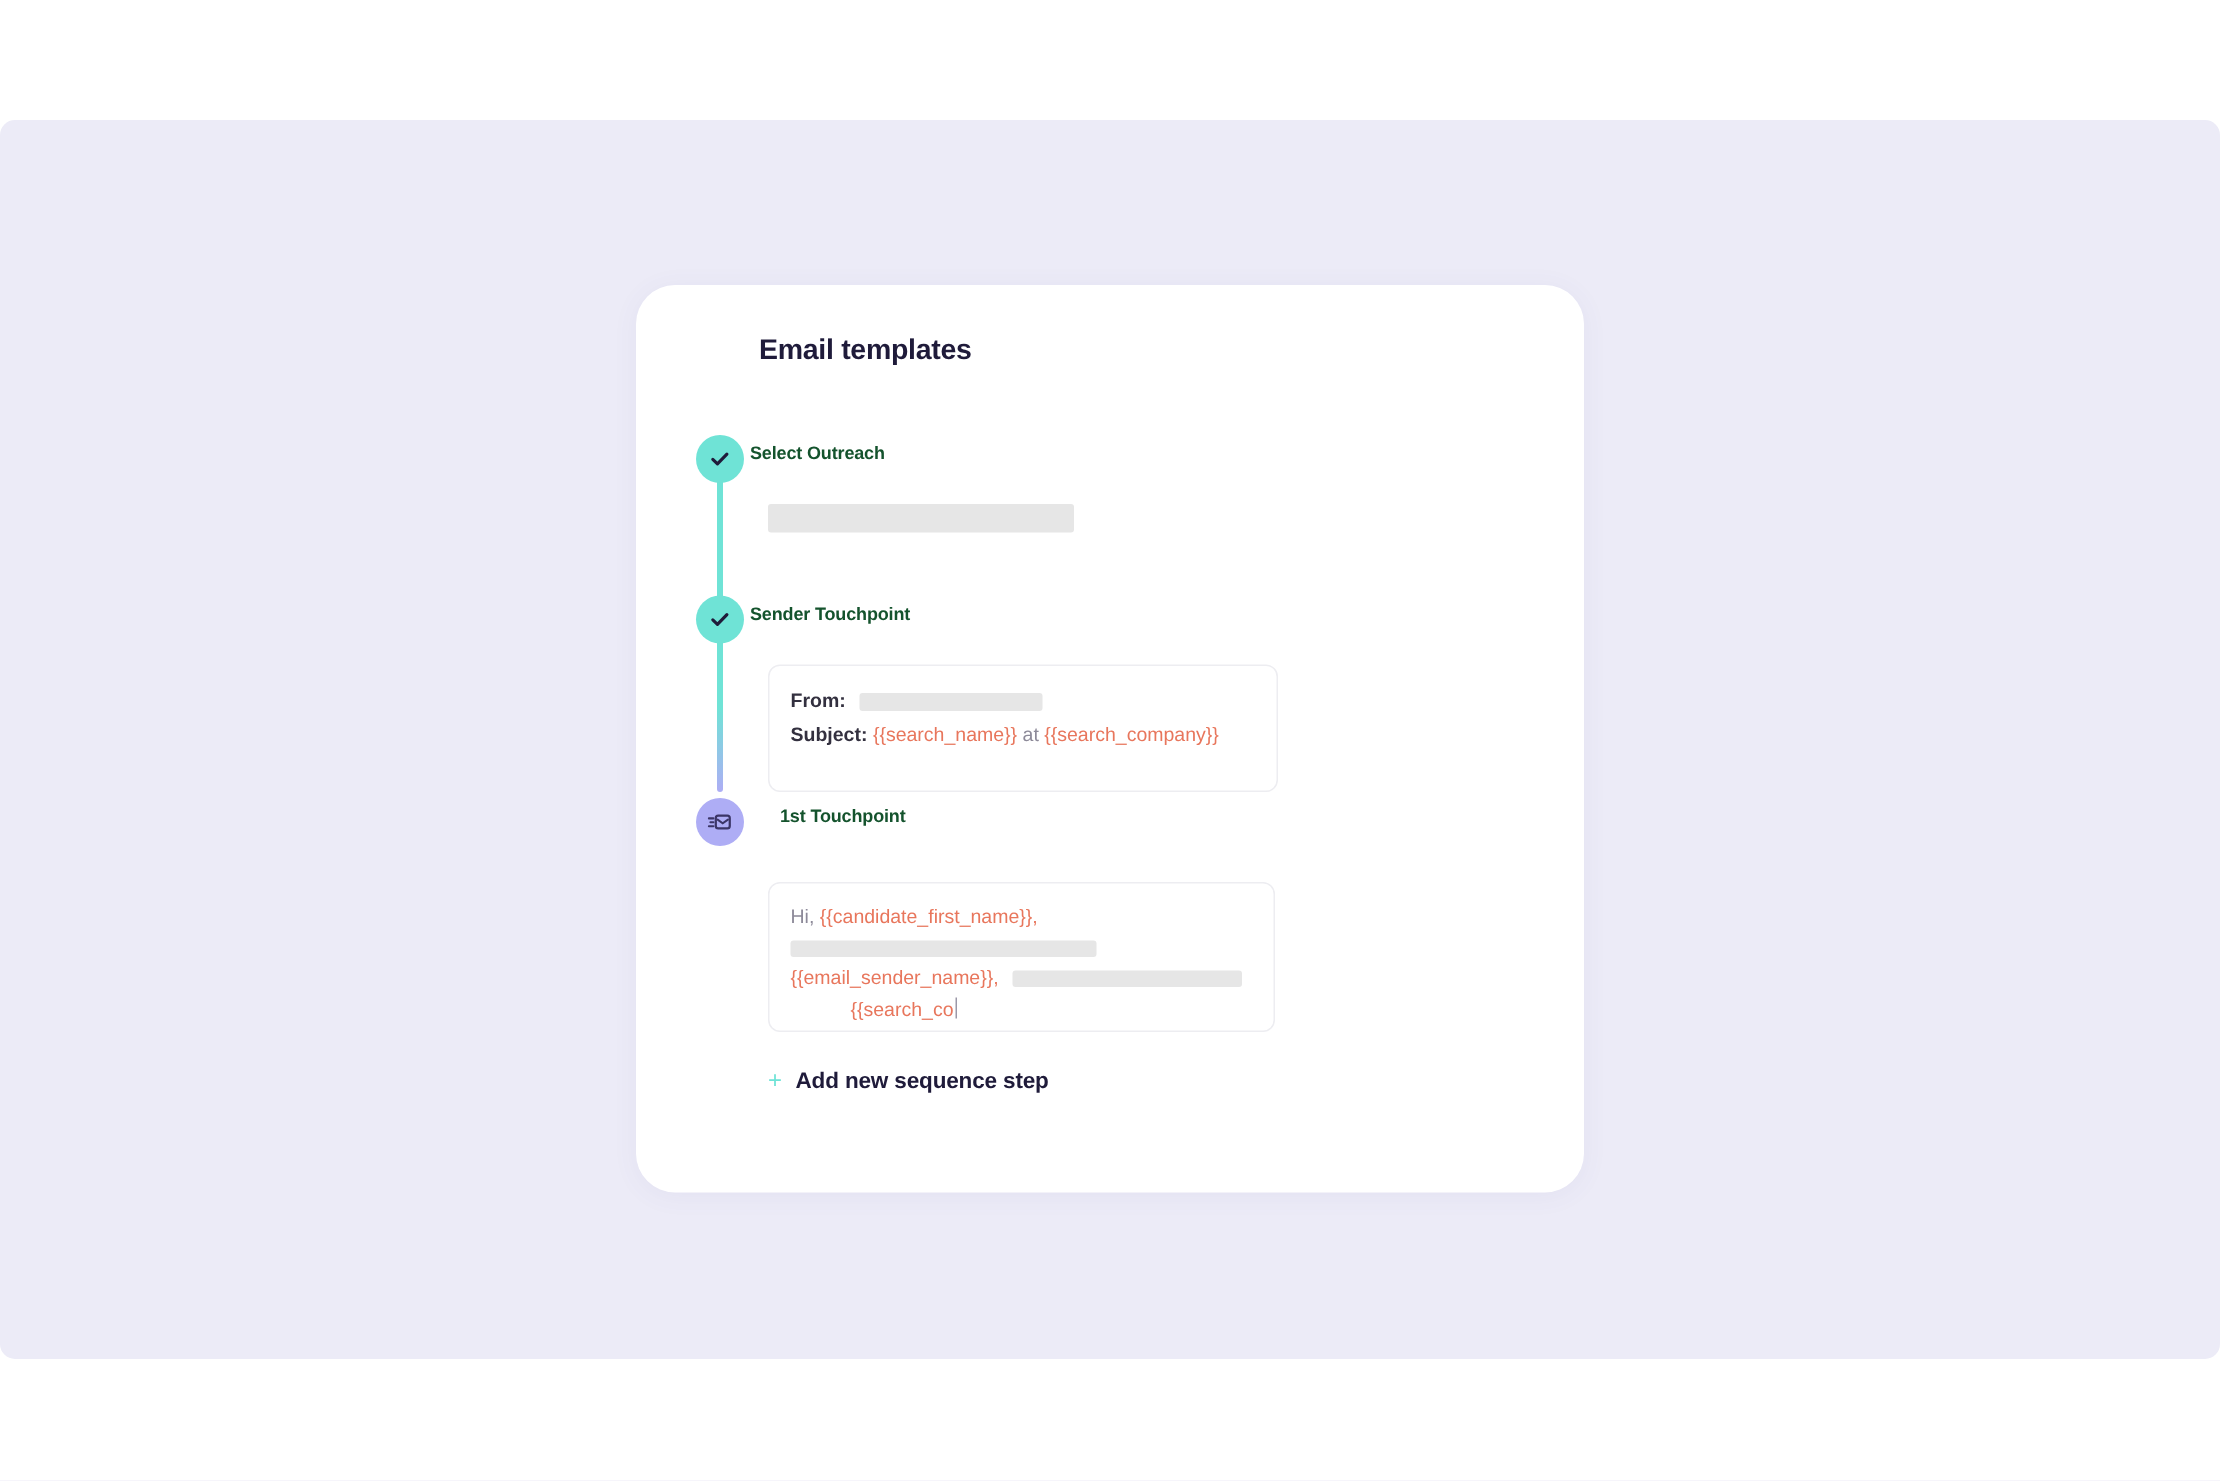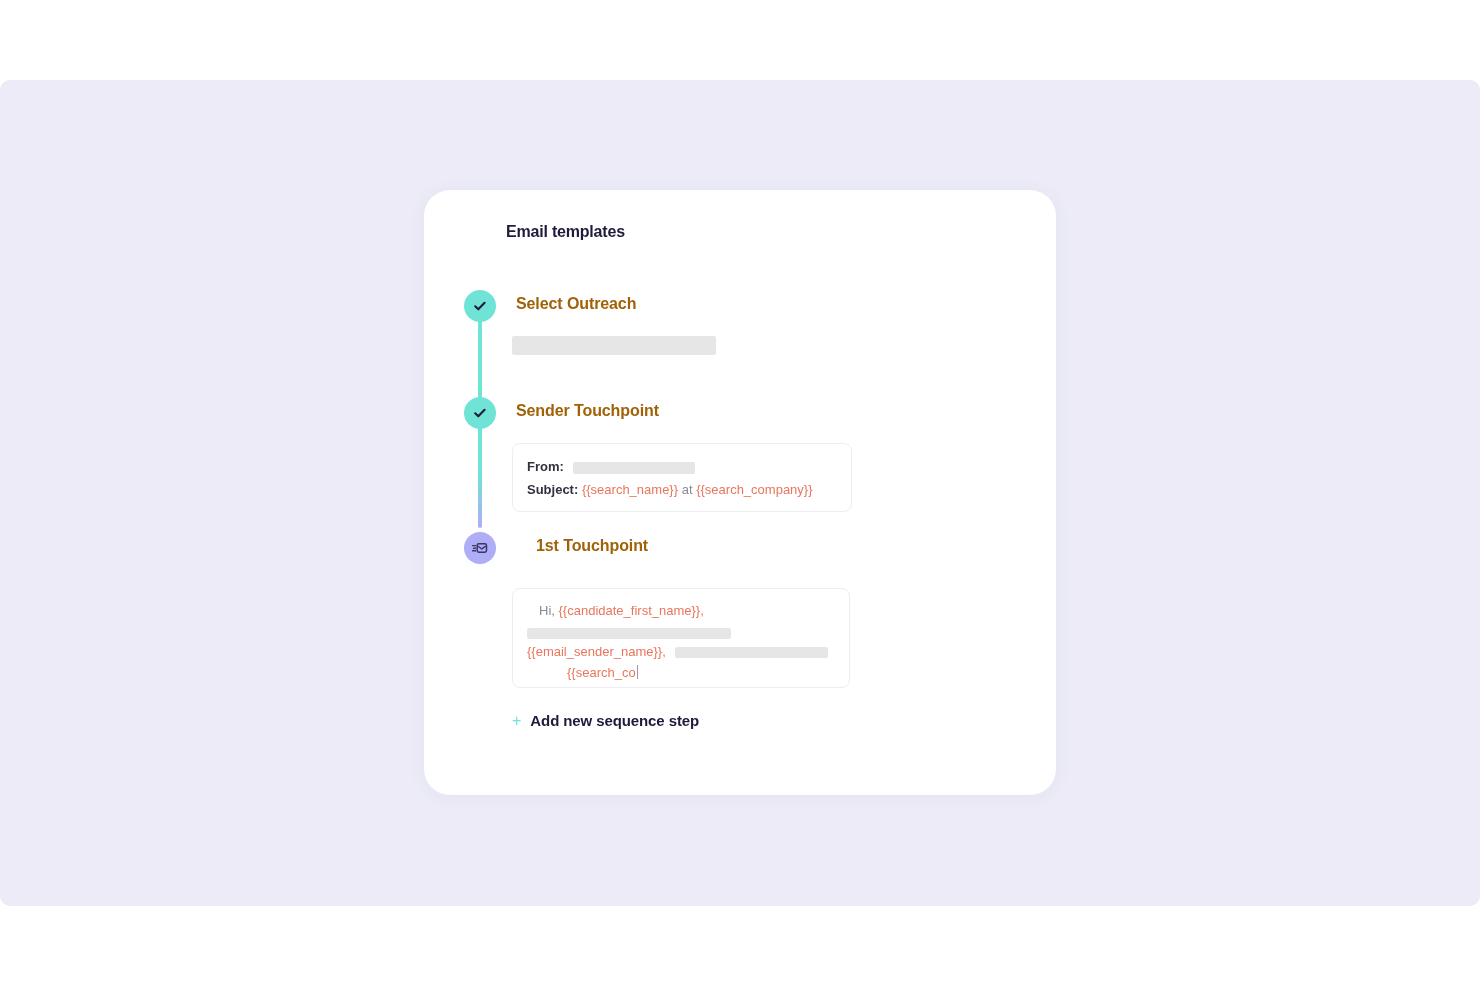--- a/index.html
+++ b/index.html
@@ -34,21 +34,21 @@
     height: 605px;
     background: #ffffff;
     border-radius: 26px;
     box-shadow: 0 2px 18px rgba(90, 85, 150, 0.06);
   }
 
   .card-title {
     position: absolute;
     left: 82px;
     top: 33px;
-    font-size: 16px;
+    font-size: 19px;
     font-weight: bold;
     color: #1f1b3a;
     letter-spacing: -0.2px;
   }
 
   
   .stepper {
     position: absolute;
     left: 40px;
     top: 100px;
@@ -84,24 +84,24 @@
   }
   .connector.teal {
     background: #6fe3d6;
   }
   .connector.teal-purple {
     background: linear-gradient(to bottom, #6fe3d6 0%, #6fe3d6 48%, #aeadf5 100%);
   }
 
   .step-label {
     position: absolute;
-    left: 52px;
-    font-size: 16px;
-    font-weight: bold;
-    color: #a16207;
+    left: 36px;
+    font-size: 12px;
+    font-weight: bold;
+    color: #14532d;
     letter-spacing: -0.1px;
     white-space: nowrap;
   }
 
   
   .redact {
     display: inline-block;
     background: #e6e6e6;
     border-radius: 2px;
     vertical-align: middle;
@@ -204,21 +204,21 @@
     <div class="step">
       <div class="node done" style="top:107px;">
         <span>
           <svg width="16" height="16" viewBox="0 0 16 16">
             <path d="M3.2 8.3 L6.3 11.3 L12.6 4.8" stroke="#1f1b3a" stroke-width="2.1" fill="none" stroke-linecap="round" stroke-linejoin="round"></path>
           </svg>
         </span>
       </div>
       <div class="step-label" style="top:112px;">Sender Touchpoint</div>
 
-      <div class="panel" style="top:153px; width:340px; height:69px;">
+      <div class="panel" style="top:153px; width:340px; height:85px;">
         <div class="panel-line" style="position:absolute; left:14px; top:11px;">
           <span class="lbl">From:</span>
           <span class="redact" style="width:122px; height:12px; margin-left:6px;"></span>
         </div>
         <div class="panel-line" style="position:absolute; left:14px; top:34px;">
           <span class="lbl">Subject:</span>
           <span class="var">{{search_name}}</span>
           <span class="plain-small">at</span>
           <span class="var">{{search_company}}</span>
         </div>
@@ -233,21 +233,21 @@
             <path d="M7.4 7.4 L10.8 9.9 L14.3 7.4" fill="none" stroke="#3b3566" stroke-width="1.3" stroke-linecap="round"></path>
             <path d="M1.6 6.6 H4.6" stroke="#3b3566" stroke-width="1.4" stroke-linecap="round"></path>
             <path d="M2.6 9.2 H4.6" stroke="#3b3566" stroke-width="1.4" stroke-linecap="round"></path>
             <path d="M1.6 11.8 H4.6" stroke="#3b3566" stroke-width="1.4" stroke-linecap="round"></path>
           </svg>
         </span>
       </div>
       <div class="step-label" style="top:247px;margin-left:20px;">1st Touchpoint</div>
 
       <div class="panel" style="top:298px; width:338px; height:100px;">
-        <div class="panel-line" style="position:absolute; left:14px; top:10px;margin-left:12px;">
+        <div class="panel-line" style="position:absolute; left:14px; top:10px;">
           <span class="plain-small">Hi,</span>
           <span class="var">{{candidate_first_name}}</span><span class="var">,</span>
         </div>
         <div style="position:absolute; left:14px; top:35px;">
           <span class="redact" style="width:204px; height:11px;"></span>
         </div>
         <div class="panel-line" style="position:absolute; left:14px; top:51px;text-align:center;">
           <span class="var">{{email_sender_name}}</span><span class="var">,</span>
           <span class="redact" style="width:153px; height:11px; margin-left:6px;"></span>
         </div>

